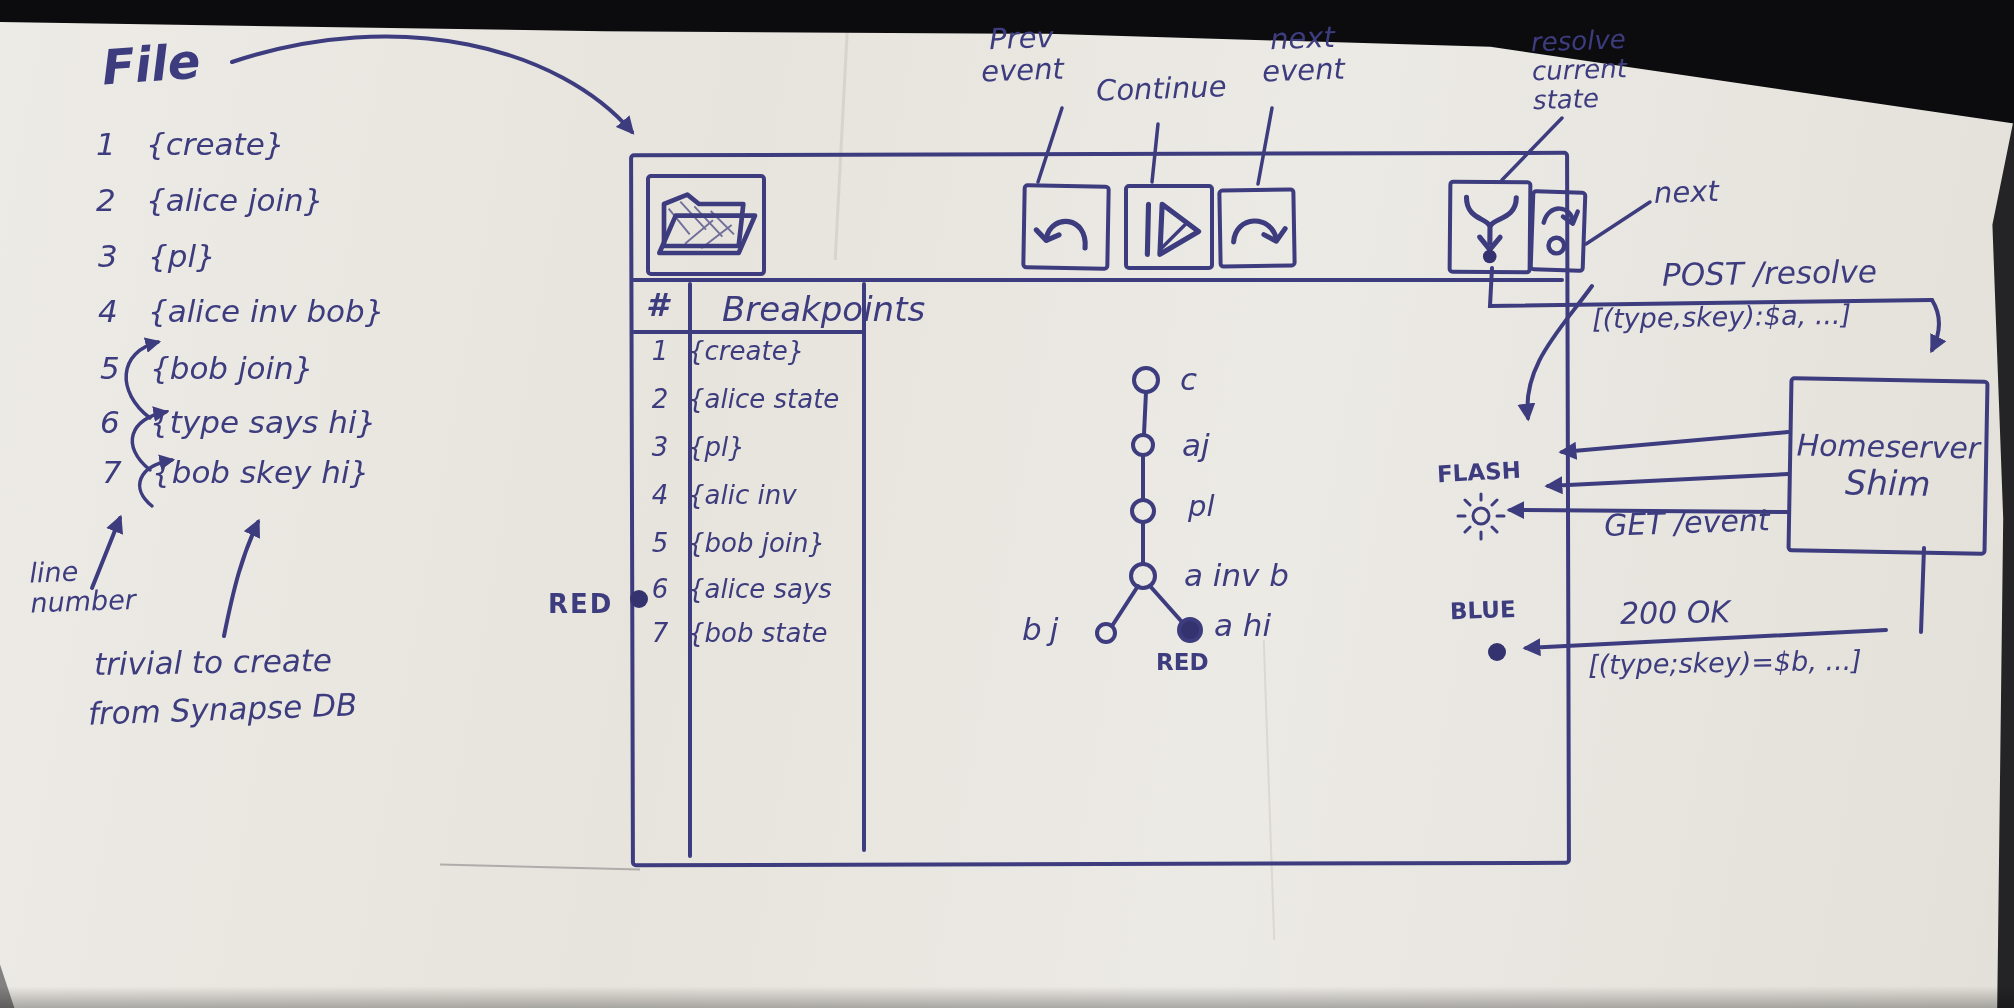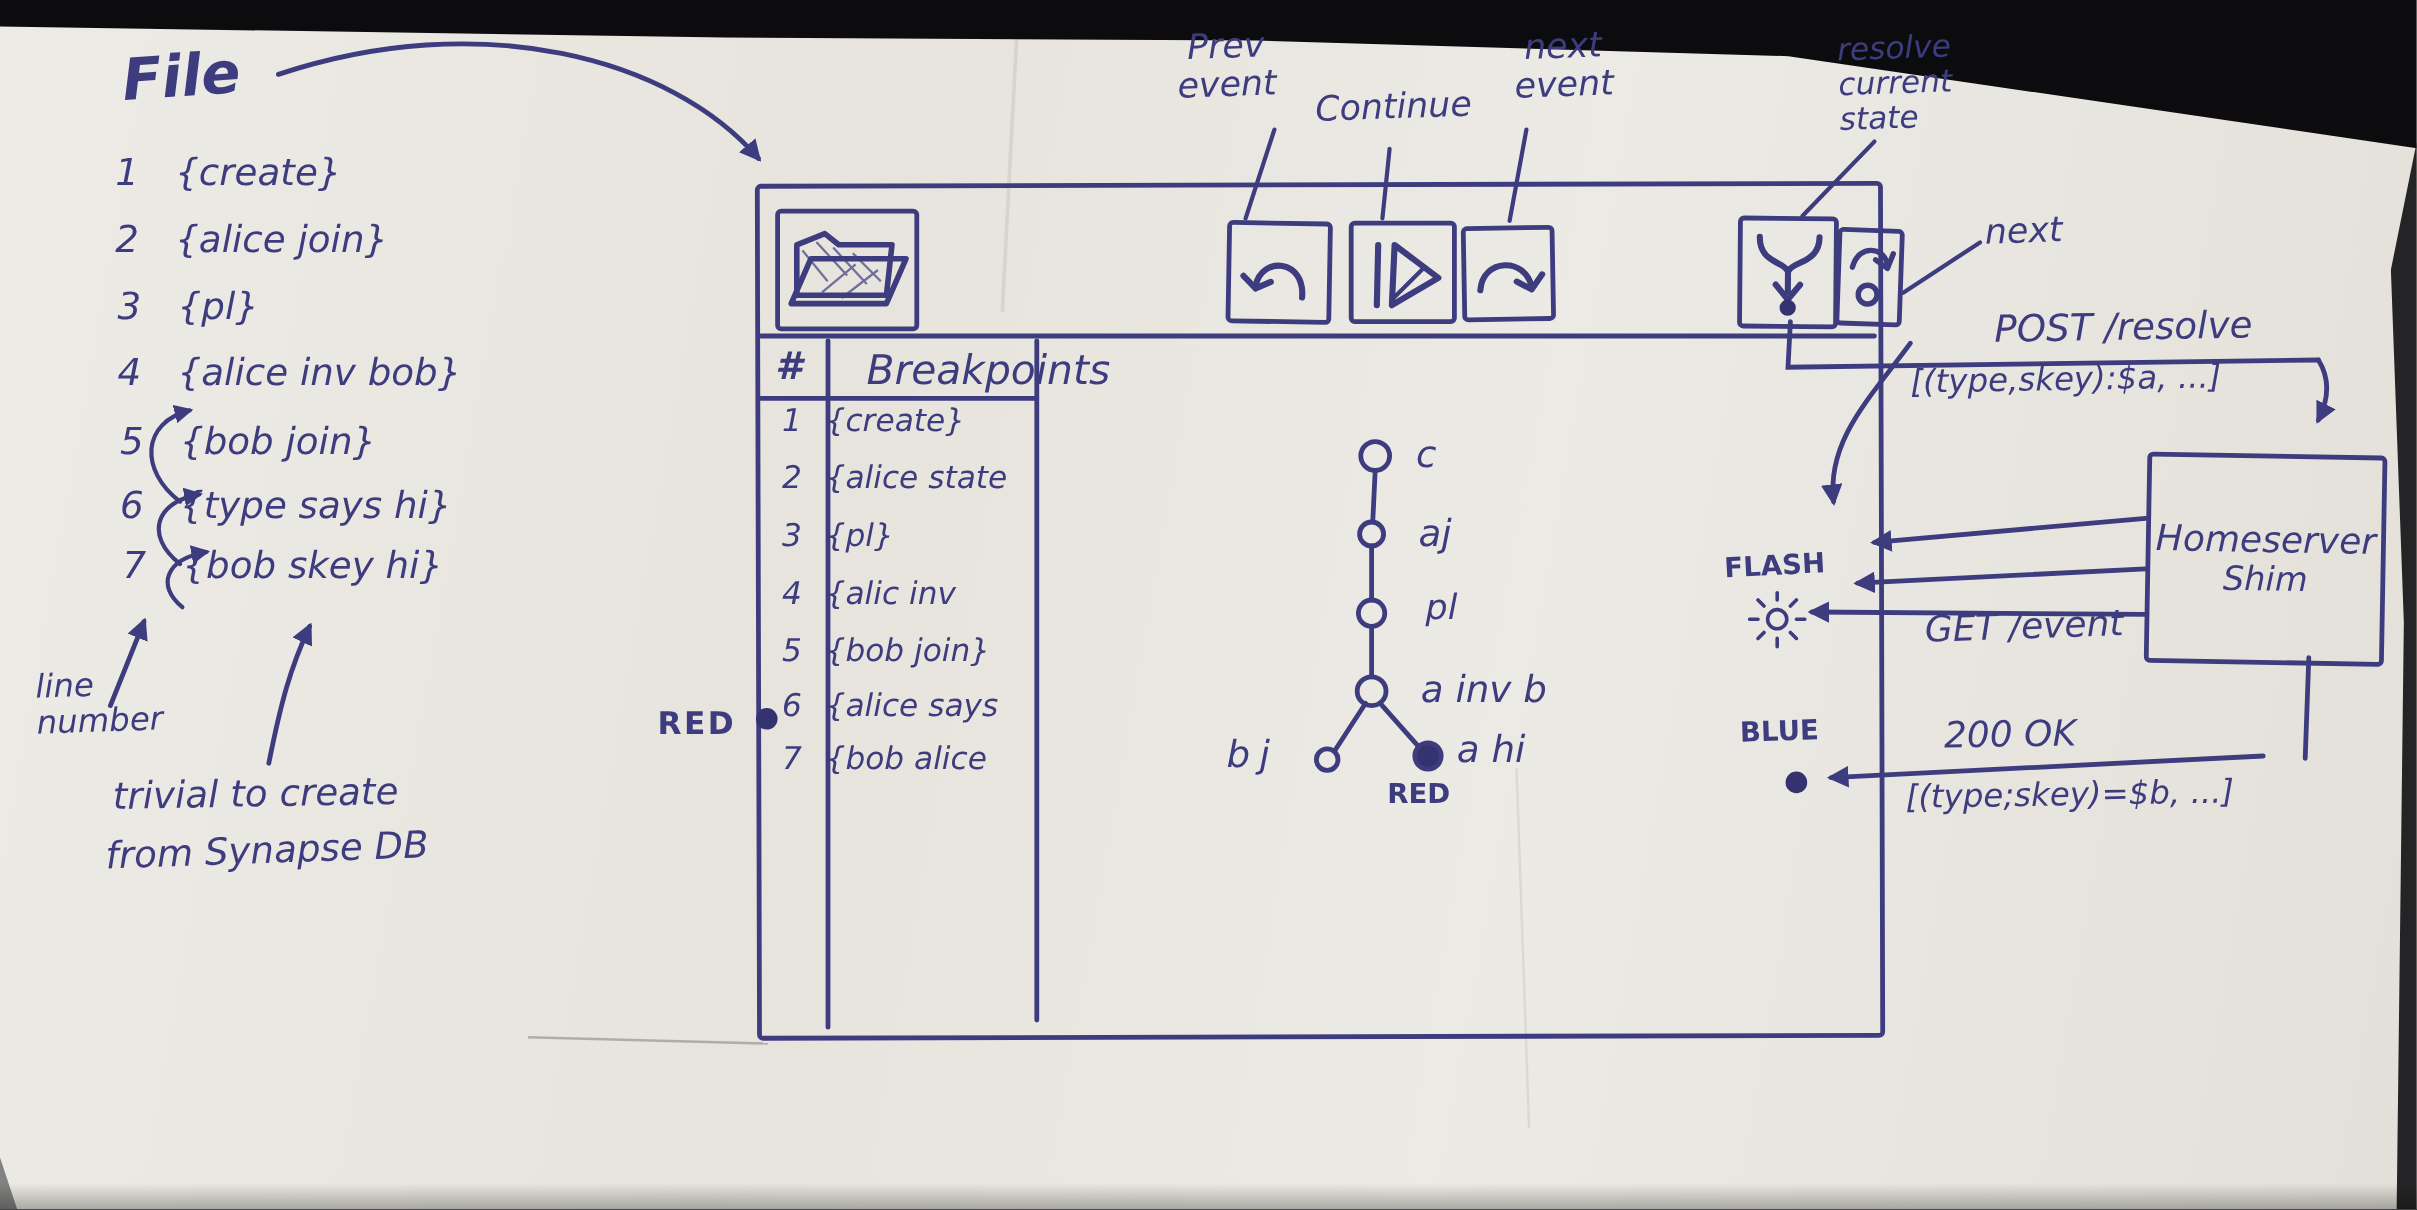--- a/index.html
+++ b/index.html
@@ -182,21 +182,21 @@
 <div class="bp-row" style="left:632px;top:528px;width:228px;font-size:26px;">
   <span class="bp-num">5</span>
     <span class="bp-text">{bob join}</span>
   </div>
 <div class="bp-row" style="left:632px;top:574px;width:228px;font-size:26px;">
   <span class="bp-num">6</span>
     <span class="bp-text">{alice says</span>
   </div>
 <div class="bp-row" style="left:632px;top:618px;width:228px;font-size:26px;">
   <span class="bp-num">7</span>
-    <span class="bp-text">{bob alice</span>
+    <span class="bp-text">{bob state</span>
   </div>
 
 <div class="hw" style="left:548px;top:590px;font-size:26px;font-style:normal;font-weight:bold;letter-spacing:2px;">RED</div>
 
 <div class="hw" style="left:1180px;top:362px;font-size:31px;">c</div>
 <div class="hw" style="left:1182px;top:428px;font-size:31px;">aj</div>
 <div class="hw" style="left:1188px;top:490px;font-size:29px;">pl</div>
 <div class="hw" style="left:1184px;top:558px;font-size:31px;">a inv b</div>
 <div class="hw" style="left:1022px;top:612px;font-size:31px;letter-spacing:8px;">bj</div>
 <div class="hw" style="left:1214px;top:608px;font-size:31px;">a hi</div>
@@ -205,21 +205,21 @@
 <div class="hw" style="left:1662px;top:256px;font-size:31px;transform:rotate(-1deg);">POST /resolve</div>
 <div class="hw" style="left:1592px;top:302px;font-size:27px;transform:rotate(-1deg);">[(type,skey):$a, ...]</div>
 <div class="hw" style="left:1604px;top:506px;font-size:30px;transform:rotate(-2deg);">GET /event</div>
 <div class="hw" style="left:1620px;top:596px;font-size:30px;transform:rotate(-1deg);">200 OK</div>
 <div class="hw" style="left:1588px;top:648px;font-size:27px;transform:rotate(-1deg);">[(type;skey)=$b, ...]</div>
 <div class="hw" style="left:1437px;top:460px;font-size:23px;font-style:normal;font-weight:bold;transform:rotate(-3deg);">FLASH</div>
 <div class="hw" style="left:1450px;top:598px;font-size:23px;font-style:normal;font-weight:bold;transform:rotate(-2deg);">BLUE</div>
 
 <div class="box" style="left:1788px;top:378px;width:192px;height:168px;transform:rotate(1deg);display:flex;flex-direction:column;justify-content:center;align-items:center;">
   <div class="hw" style="position:static;font-size:30px;">Homeserver</div>
-  <div class="hw" style="position:static;font-size:28px;">Shim</div>
+  <div class="hw" style="position:static;font-size:34px;">Shim</div>
 </div>
 
 <svg class="overlay" width="2014" height="1008" viewBox="0 0 2014 1008">
   <defs>
     <marker id="ah" viewBox="0 0 10 10" refX="8" refY="5" markerWidth="4.5" markerHeight="4.5" orient="auto-start-reverse">
       <path d="M0,0 L10,5 L0,10 z" fill="#3d3c7e"></path>
     </marker>
   </defs>
   <g stroke="#3d3c7e" stroke-width="4" fill="none" stroke-linecap="round">
 

